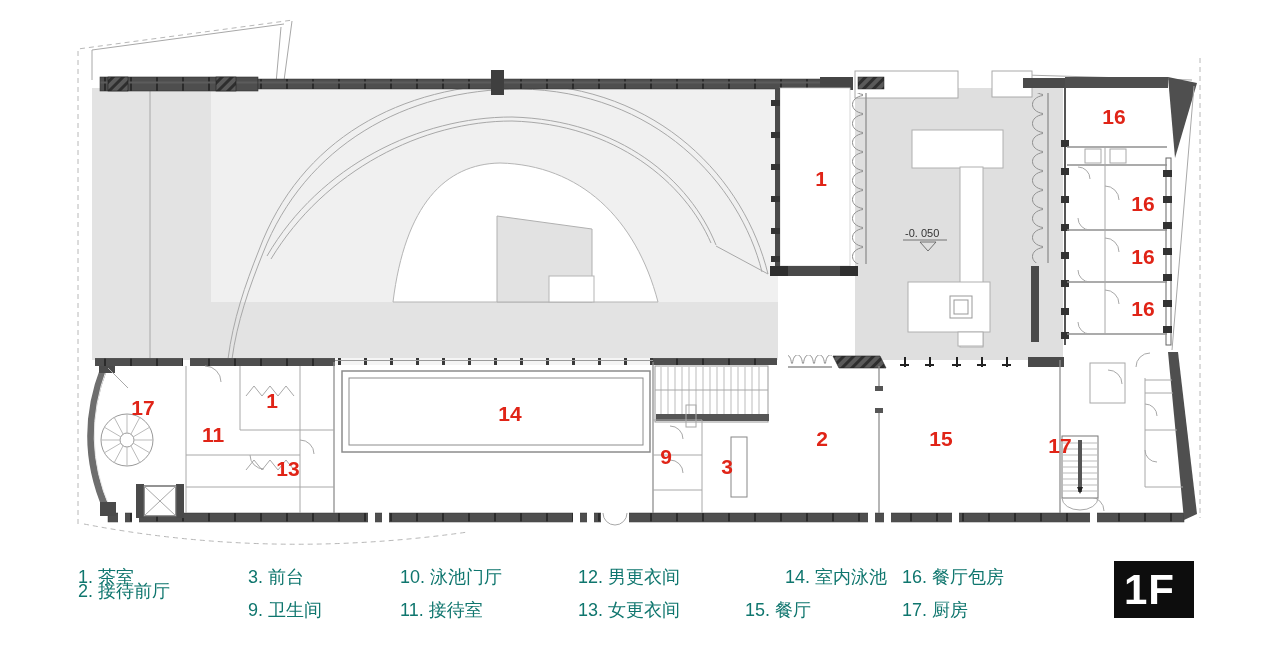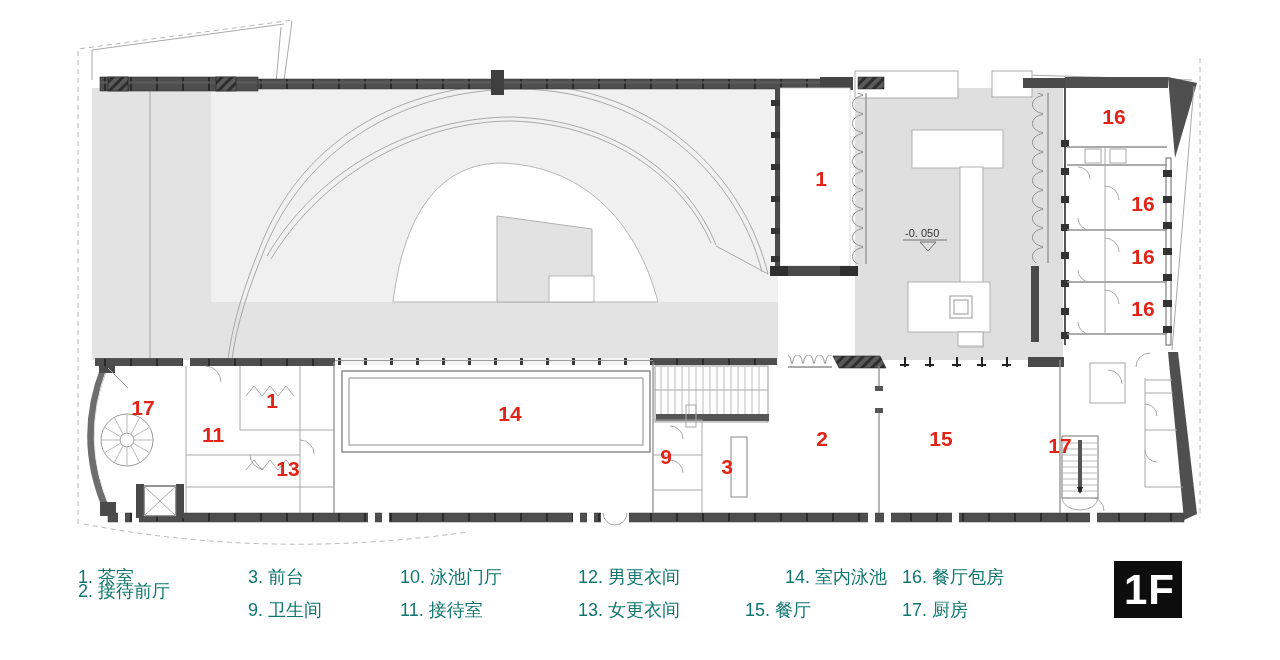--- a/index.html
+++ b/index.html
@@ -2,21 +2,21 @@
 <html><head>
 <meta charset="utf-8">
 <style>
   html,body{margin:0;padding:0;background:#fff;}
   #canvas{position:relative;width:1280px;height:660px;background:#fff;overflow:hidden;
           font-family:"Liberation Sans","DejaVu Sans",sans-serif;}
   #plan-svg{position:absolute;left:0;top:0;}
   .room-label{position:absolute;transform:translate(-50%,-50%);color:#e02417;
               font-size:21px;font-weight:700;letter-spacing:0;line-height:1;}
   .legend-item{position:absolute;color:#0f766e;font-size:18px;white-space:nowrap;}
-  #floor-badge{position:absolute;left:1114px;top:561px;width:68px;height:57px;background:#0d0d0d;
+  #floor-badge{position:absolute;left:1114px;top:561px;width:80px;height:57px;background:#0d0d0d;
                color:#fff;font-size:42px;font-weight:bold;display:flex;align-items:center;
                justify-content:flex-start;padding-left:10px;box-sizing:border-box;letter-spacing:1px;}
   .thin{stroke:#a8a8a8;stroke-width:1;fill:none;}
   .thin2{stroke:#8f8f8f;stroke-width:1.3;fill:none;}
   .dash{stroke:#b8b8b8;stroke-width:1;fill:none;stroke-dasharray:5 4;}
   .dark{fill:#4a4a4a;}
 </style>
 </head>
 <body>
 

